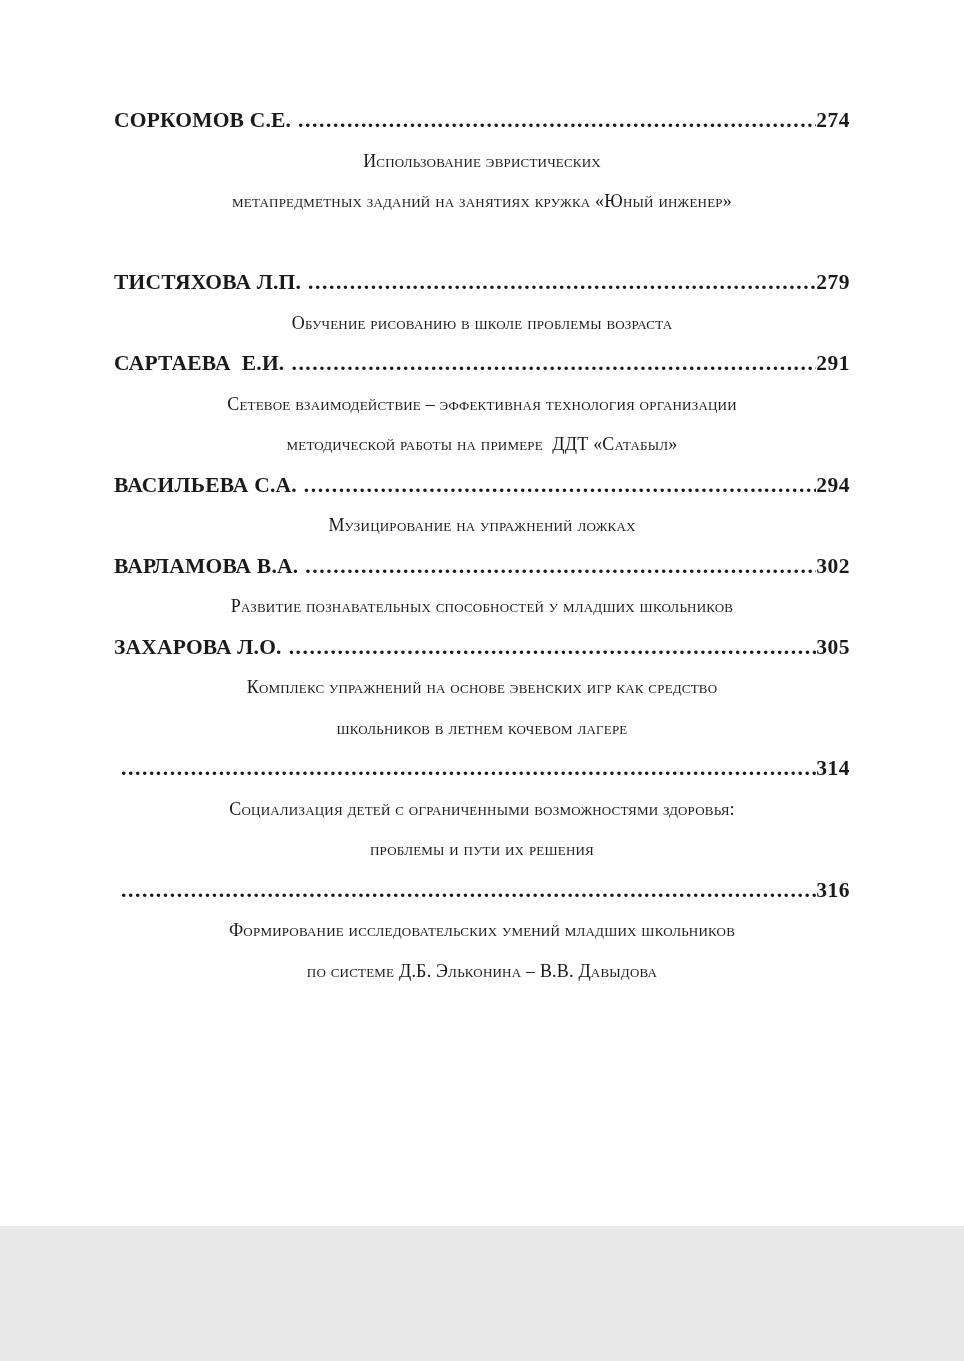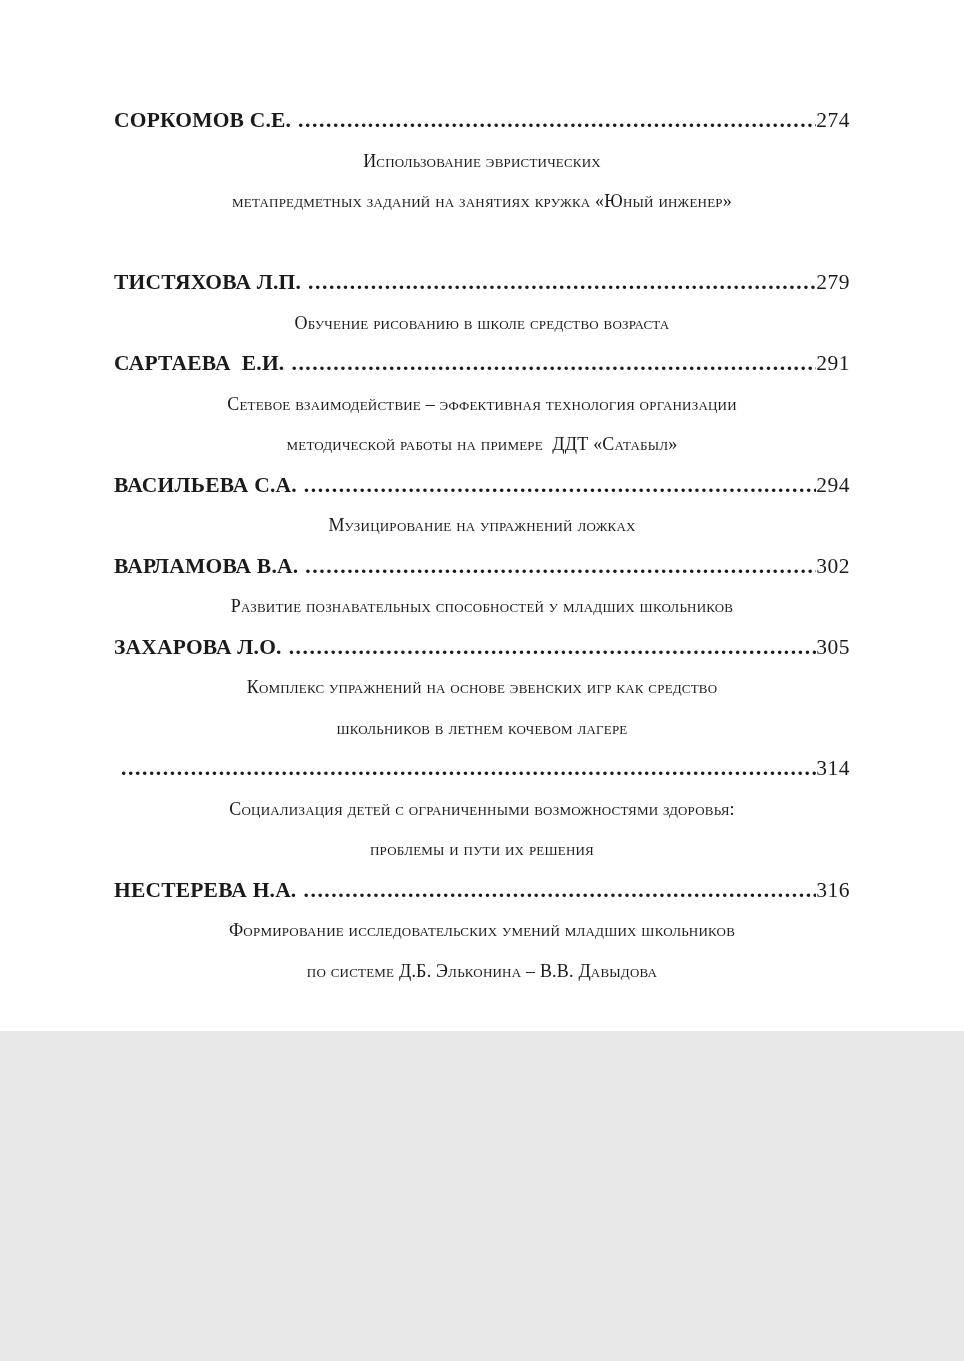--- a/index.html
+++ b/index.html
@@ -3,21 +3,21 @@
 <meta charset="utf-8">
 <style>
   html, body {
     margin: 0;
     padding: 0;
     background: #e8e8e8;
   }
   .page {
     position: relative;
     width: 964px;
-    height: 1031px;
+    height: 1226px;
     margin: 0 auto;
     background: #ffffff;
     color: #1a1a1a;
     font-family: "Liberation Serif", "DejaVu Serif", serif;
     overflow: hidden;
   }
   .toc {
     position: absolute;
     left: 114px;
     right: 114px;
@@ -42,21 +42,21 @@
     white-space: nowrap;
     margin-left: 7px;
     letter-spacing: 1.6px;
     font-weight: bold;
   }
   .leader::after {
     content: "........................................................................................................................................................................................";
   }
   .pagenum {
     flex: 0 0 auto;
-    font-weight: normal;
+    font-weight: bold;
     letter-spacing: 0.5px;
   }
   .title-line {
     height: 40.5px;
     line-height: 40.5px;
     text-align: center;
     font-size: 18px;
     font-variant: small-caps;
     white-space: pre;
     letter-spacing: 0.2px;
@@ -76,21 +76,21 @@
         <span class="pagenum">274</span>
       </div>
       <div class="title-line">Использование эвристических</div>
       <div class="title-line">метапредметных заданий на занятиях кружка «Юный инженер»</div>
       <div class="blank-line"></div>
       <div class="author-row">
         <span class="author">ТИСТЯХОВА Л.П.</span>
         <span class="leader"></span>
         <span class="pagenum">279</span>
       </div>
-      <div class="title-line">Обучение рисованию в школе средство возраста</div>
+      <div class="title-line">Обучение рисованию в школе проблемы возраста</div>
       <div class="author-row">
         <span class="author">САРТАЕВА  Е.И.</span>
         <span class="leader"></span>
         <span class="pagenum">291</span>
       </div>
       <div class="title-line">Сетевое взаимодействие – эффективная технология организации</div>
       <div class="title-line">методической работы на примере  ДДТ «Сатабыл»</div>
       <div class="author-row">
         <span class="author">ВАСИЛЬЕВА С.А.</span>
         <span class="leader"></span>
@@ -110,20 +110,19 @@
       </div>
       <div class="title-line">Комплекс упражнений на основе эвенских игр как средство</div>
       <div class="title-line">школьников в летнем кочевом лагере</div>
       <div class="author-row">
         <span class="leader"></span>
         <span class="pagenum">314</span>
       </div>
       <div class="title-line">Социализация детей с ограниченными возможностями здоровья:</div>
       <div class="title-line">проблемы и пути их решения</div>
       <div class="author-row">
-        <span class="author">НЕСТЕРЕВА Н.А.</span>
         <span class="leader"></span>
         <span class="pagenum">316</span>
       </div>
       <div class="title-line">Формирование исследовательских умений младших школьников</div>
       <div class="title-line">по системе Д.Б. Эльконина – В.В. Давыдова</div>
     </main>
 </div>
 
 </body></html>

